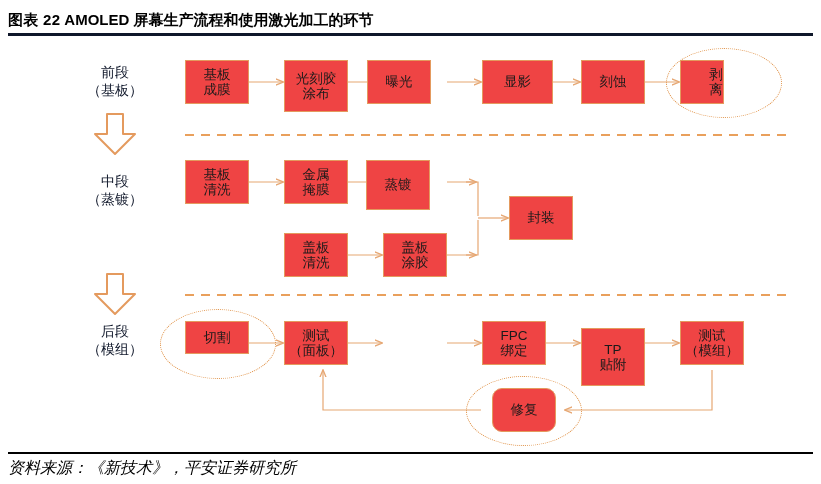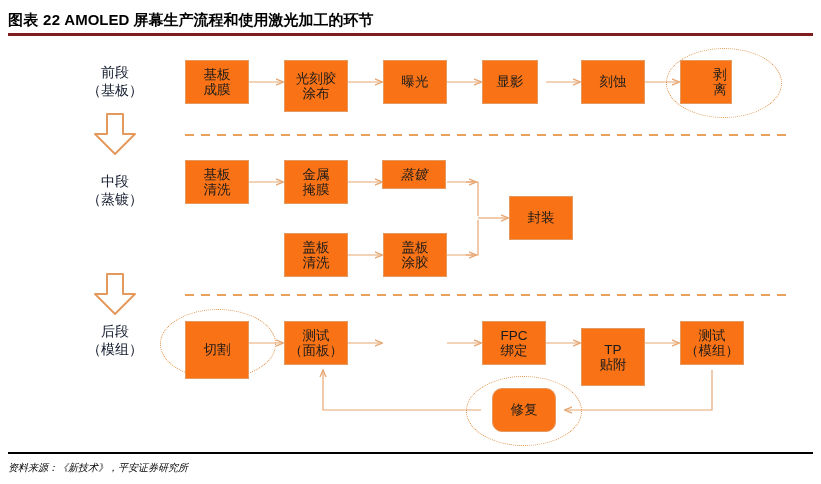--- a/index.html
+++ b/index.html
@@ -9,53 +9,53 @@
     font-family:"Liberation Sans","DejaVu Sans",sans-serif;
     overflow:hidden;
     position:relative;
   }
   #root{position:relative;width:821px;height:484px;}
 
   
   .header{
     position:absolute;left:8px;top:8px;width:805px;height:28px;
     display:flex;align-items:center;
-    border-bottom:3px solid #7f1d1d;
+    border-bottom:3px solid #0f172a;
     box-sizing:border-box;
   }
   .hdr-num{
     font-size:15px;font-weight:bold;color:#000;letter-spacing:.3px;
     white-space:nowrap;
   }
   .hdr-title{
     font-size:15px;font-weight:bold;color:#000;margin-left:4px;white-space:nowrap;
   }
 
   
   .footer{
     position:absolute;left:8px;top:452px;width:805px;height:26px;
     border-top:2px solid #000;
     box-sizing:border-box;
     display:flex;align-items:center;
   }
   .footer-text{
-    font-size:10px;font-style:italic;color:#000;padding-top:4px;
+    font-size:16px;font-style:italic;color:#000;padding-top:4px;
     font-family:"Liberation Serif","DejaVu Serif",serif;
     text-align:center;
   }
 
   
   #canvas{position:absolute;left:0;top:40px;width:821px;height:410px;}
   #wires{position:absolute;left:0;top:0;width:821px;height:410px;}
 
   
   .node{
     position:absolute;
     border:1.6px solid #E49A5E;
-    background:#f97316;
+    background:#ef4444;
     box-sizing:border-box;
     display:flex;align-items:center;justify-content:center;
     text-align:center;
     font-size:13.5px;
     line-height:1.12;
     color:#1a1a1a;
     font-weight:500;
     z-index:3;
     white-space:pre-line;
   }
@@ -155,39 +155,39 @@
     </svg>
 
     <div class="ellipse" style="left:666px;top:8px;width:116px;height:70px;"></div>
     <div class="ellipse" style="left:160px;top:269px;width:116px;height:70px;"></div>
     <div class="ellipse" style="left:466px;top:336px;width:116px;height:70px;"></div>
 
     <div class="node" style="left:185px;top:20px;width:64px;height:44px;">基板
 成膜</div>
     <div class="node" style="left:284px;top:20px;width:64px;height:52px;">光刻胶
 涂布</div>
-    <div class="node" style="left:383px;top:20px;width:64px;height:44px;">曝光</div>
-    <div class="node" style="left:482px;top:20px;width:56px;height:44px;">显影</div>
+    <div class="node" style="left:367px;top:20px;width:64px;height:44px;">曝光</div>
+    <div class="node" style="left:482px;top:20px;width:71px;height:44px;">显影</div>
     <div class="node" style="left:581px;top:20px;width:64px;height:44px;">刻蚀</div>
-    <div class="node" style="left:680px;top:20px;width:52px;height:44px;padding-left:28px;">剥离</div>
+    <div class="node" style="left:680px;top:20px;width:44px;height:44px;padding-left:28px;">剥离</div>
 
     <div class="node" style="left:185px;top:120px;width:64px;height:44px;">基板
 清洗</div>
     <div class="node" style="left:284px;top:120px;width:64px;height:44px;">金属
 掩膜</div>
-    <div class="node" style="left:382px;top:120px;width:64px;height:29px;font-style:italic;">蒸镀</div>
+    <div class="node" style="left:366px;top:120px;width:64px;height:50px;">蒸镀</div>
 
     <div class="node" style="left:284px;top:193px;width:64px;height:44px;">盖板
 清洗</div>
     <div class="node" style="left:383px;top:193px;width:64px;height:44px;">盖板
 涂胶</div>
 
     <div class="node" style="left:509px;top:156px;width:64px;height:44px;">封装</div>
 
-    <div class="node" style="left:185px;top:281px;width:64px;height:58px;">切割</div>
+    <div class="node" style="left:185px;top:281px;width:64px;height:33px;">切割</div>
     <div class="node" style="left:284px;top:281px;width:64px;height:44px;">测试
 （面板）</div>
     <div class="node" style="left:482px;top:281px;width:64px;height:44px;">FPC
 绑定</div>
     <div class="node" style="left:581px;top:288px;width:64px;height:58px;">TP
 贴附</div>
     <div class="node" style="left:680px;top:281px;width:64px;height:44px;">测试
 （模组）</div>
 
     <div class="node" style="left:492px;top:348px;width:64px;height:44px;border-radius:10px;">修复</div>

